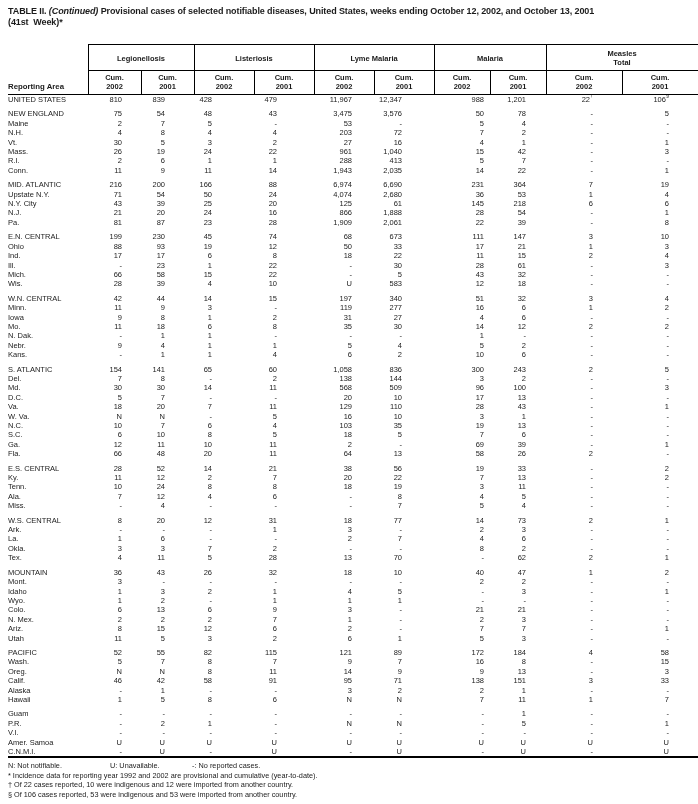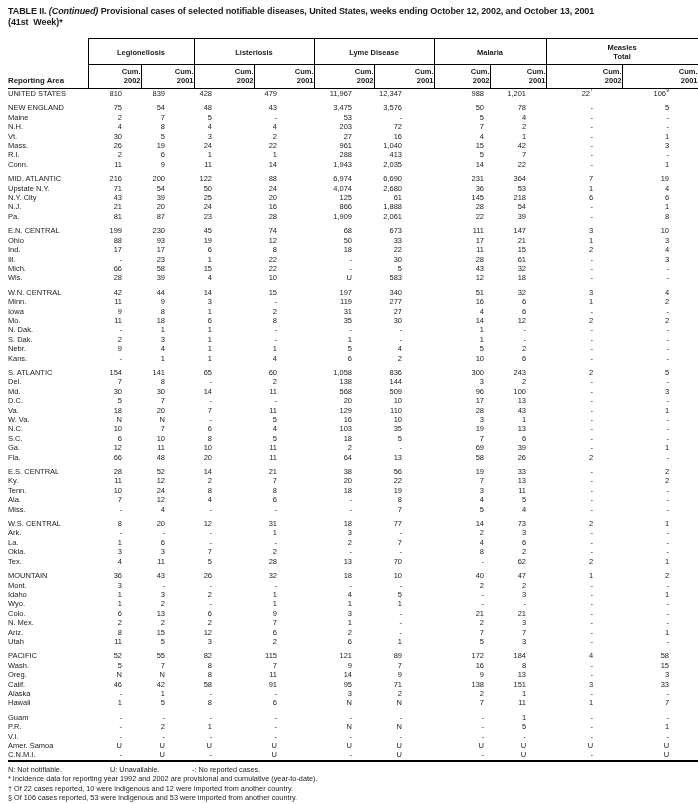--- a/index.html
+++ b/index.html
@@ -4,21 +4,21 @@
 <style>
   html,body{margin:0;padding:0;}
   body{
     width:698px;height:804px;box-sizing:border-box;
     background:#fff;color:#1b1b1b;
     font-family:"Liberation Sans", sans-serif;
     padding:6px 0 0 8px;overflow:hidden;
   }
   .title{
     font-size:9px;font-weight:bold;line-height:11px;
-    letter-spacing:-0.1px;margin-bottom:10px;white-space:nowrap;
+    letter-spacing:-0.1px;margin-bottom:16px;white-space:nowrap;
   }
   .title em{font-style:italic;}
   .title .week{white-space:pre;}
   table{
     border-collapse:collapse;table-layout:fixed;width:690px;
     border-bottom:2px solid #000;
   }
   th,td{margin:0;white-space:nowrap;overflow:hidden;}
   thead th{font-weight:bold;font-size:7.5px;}
   th.blank{border:0;}
@@ -28,21 +28,21 @@
     text-align:center;vertical-align:middle;
     padding:4px 4px 3px;line-height:9px;white-space:pre-line;
   }
   th.grp.last{border-right:1px solid #000;}
   th.area-h{
     text-align:left;vertical-align:bottom;
     border-bottom:1px solid #000;padding:0 0 3px 0;font-size:7.8px;
   }
   th.cum{
     border-left:1px solid #000;border-bottom:1px solid #000;
-    text-align:right;vertical-align:middle;
+    text-align:center;vertical-align:middle;
     padding:2px 0 3px;line-height:9px;white-space:pre-line;
   }
   th.cum.last{border-right:1px solid #000;}
   tbody td{
     font-size:7.5px;line-height:9.4px;padding:0;vertical-align:bottom;
   }
   td.area{text-align:left;}
   td.num{text-align:right;}
   td sup{font-size:5.5px;position:relative;top:-2px;line-height:0;}
   tr.gap td{height:5px;line-height:5px;font-size:0;}
@@ -80,21 +80,21 @@
       <col style="width:56px">
         <col style="width:56px">
       <col style="width:76px">
         <col style="width:76px">
     </colgroup>
     <thead>
       <tr>
         <th class="blank"></th>
       <th class="grp" colspan="2">Legionellosis</th>
           <th class="grp" colspan="2">Listeriosis</th>
-          <th class="grp" colspan="2">Lyme Disease</th>
+          <th class="grp" colspan="2">Lyme Malaria</th>
           <th class="grp" colspan="2">Malaria</th>
           <th class="grp last" colspan="2">Measles
 Total</th>
         </tr>
       <tr>
         <th class="area-h">Reporting Area</th>
       <th class="cum c1">Cum.
 2002</th>
           <th class="cum c2">Cum.
 2001</th>
@@ -224,21 +224,21 @@
           <td class="num c9">-</td>
           <td class="num c10">1</td>
         </tr>
         <tr class="gap">
           <td colspan="11"></td>
         </tr>
         <tr>
           <td class="area">MID. ATLANTIC</td>
           <td class="num c1">216</td>
           <td class="num c2">200</td>
-          <td class="num c3">122</td>
+          <td class="num c3">166</td>
           <td class="num c4">88</td>
           <td class="num c5">6,974</td>
           <td class="num c6">6,690</td>
           <td class="num c7">231</td>
           <td class="num c8">364</td>
           <td class="num c9">7</td>
           <td class="num c10">19</td>
         </tr>
         <tr>
           <td class="area">Upstate N.Y.</td>
@@ -428,33 +428,20 @@
           <td class="num c9">2</td>
           <td class="num c10">2</td>
         </tr>
         <tr>
           <td class="area">N. Dak.</td>
           <td class="num c1">-</td>
           <td class="num c2">1</td>
           <td class="num c3">1</td>
           <td class="num c4">-</td>
           <td class="num c5">-</td>
-          <td class="num c6">-</td>
-          <td class="num c7">1</td>
-          <td class="num c8">-</td>
-          <td class="num c9">-</td>
-          <td class="num c10">-</td>
-        </tr>
-        <tr>
-          <td class="area">S. Dak.</td>
-          <td class="num c1">2</td>
-          <td class="num c2">3</td>
-          <td class="num c3">1</td>
-          <td class="num c4">-</td>
-          <td class="num c5">1</td>
           <td class="num c6">-</td>
           <td class="num c7">1</td>
           <td class="num c8">-</td>
           <td class="num c9">-</td>
           <td class="num c10">-</td>
         </tr>
         <tr>
           <td class="area">Nebr.</td>
           <td class="num c1">9</td>
           <td class="num c2">4</td>

